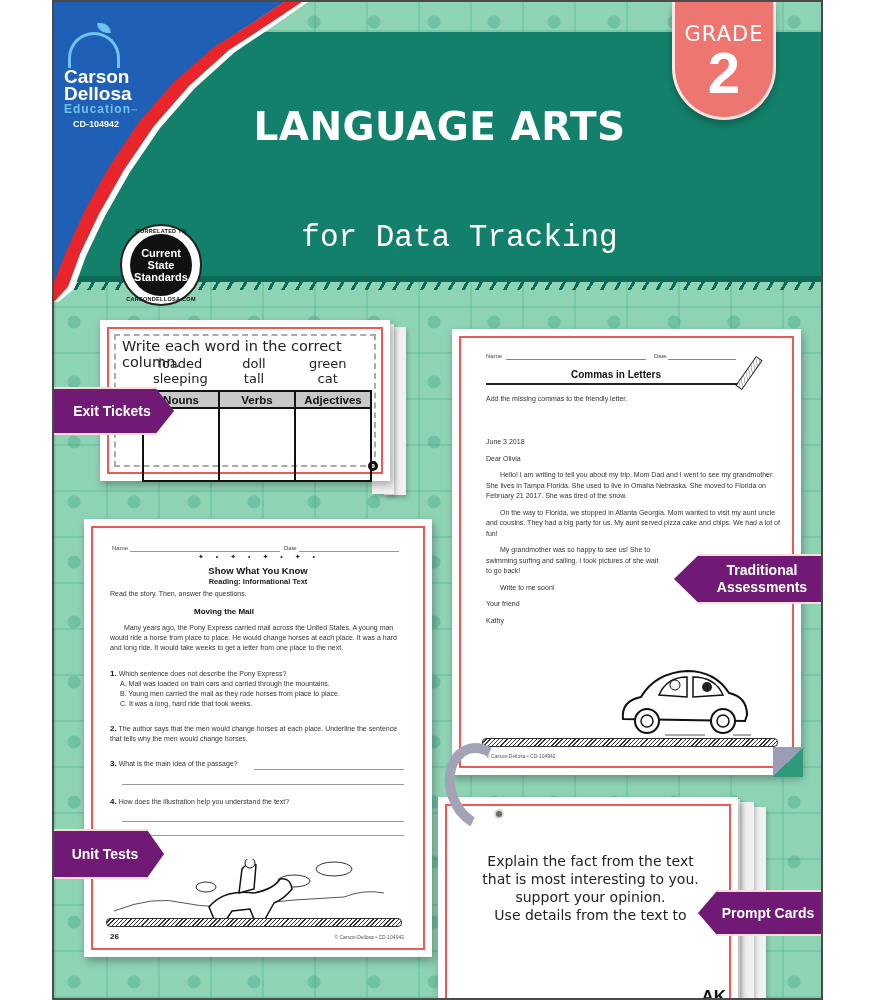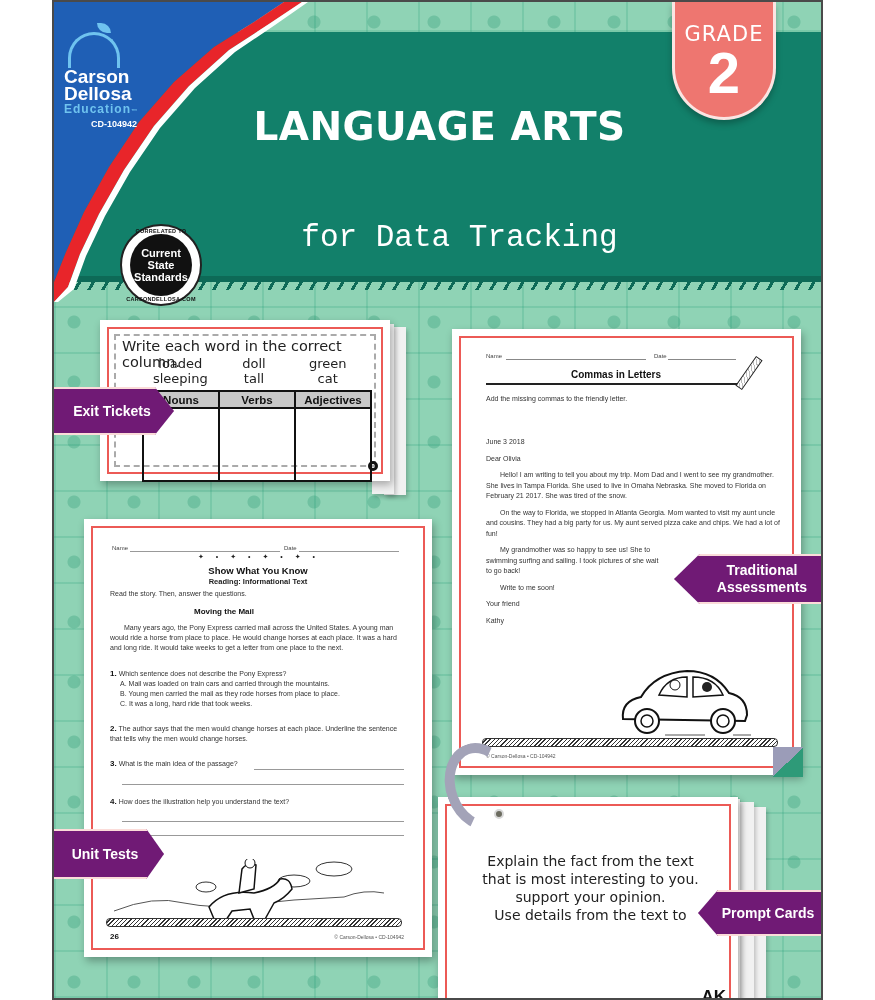--- a/index.html
+++ b/index.html
@@ -56,21 +56,21 @@
     border-radius: 26px 26px 0 0; margin-left: 4px; position: relative;
   }
   .logo .leaf {
     position: absolute; left: 26px; top: -12px; width: 14px; height: 10px;
     background: #6fc3ef; border-radius: 0 10px 0 10px;
   }
   .logo .brand1, .logo .brand2 {
     font-weight: bold; font-size: 19px; line-height: 17px; letter-spacing: 0px;
   }
   .logo .brand3 { color: #6fc3ef; font-size: 12px; font-weight: bold; letter-spacing: 1px; }
-  .logo .code { font-size: 9px; font-weight: bold; margin-top: 3px; margin-left: 0; text-align: center; }
+  .logo .code { font-size: 9px; font-weight: bold; margin-top: 3px; margin-left: 9px; }
 
   .grade-badge {
     position: absolute; left: 618px; top: 0; width: 104px; height: 118px;
     background: #ee7670; border: 3px solid #fbe4e2; border-top: none;
     border-radius: 0 0 52px 52px;
     box-shadow: 0 4px 6px rgba(0,0,0,0.25);
     text-align: center; color: #fff;
   }
   .grade-badge .g-label { font-size: 21px; margin-top: 20px; letter-spacing: 1px; font-family: "DejaVu Sans", sans-serif; font-weight: normal; }
   .grade-badge .g-num { font-size: 58px; font-weight: bold; line-height: 54px; }

